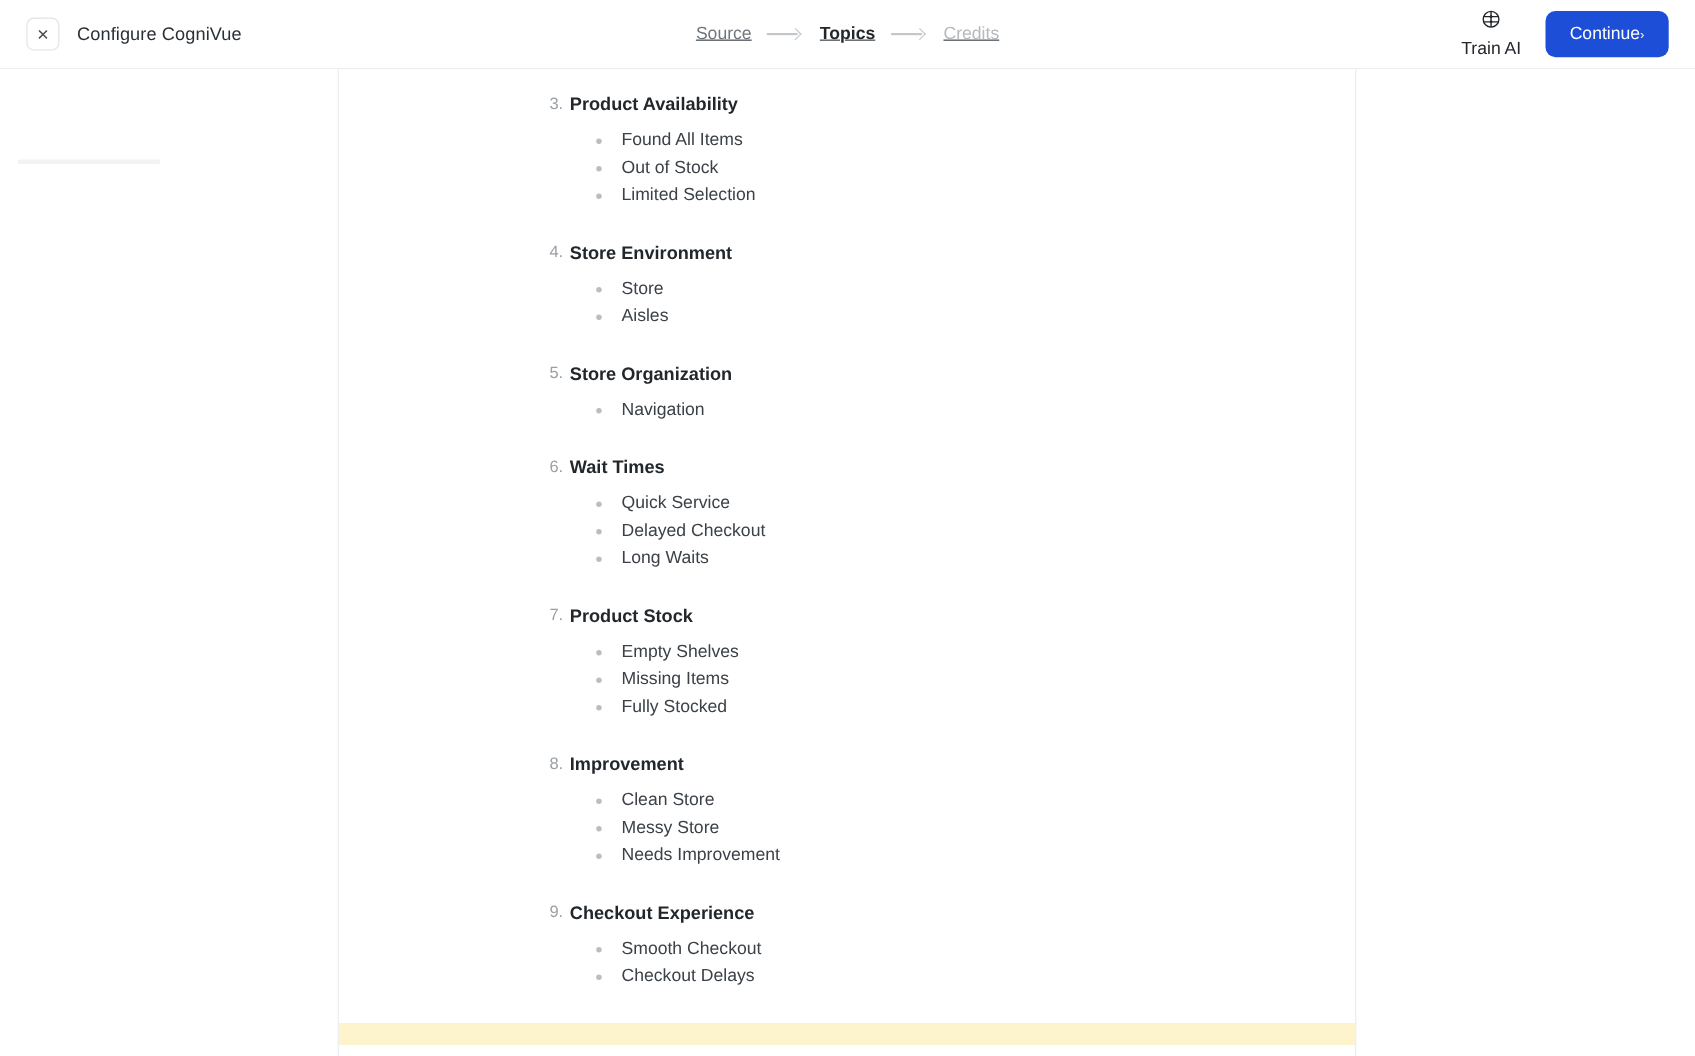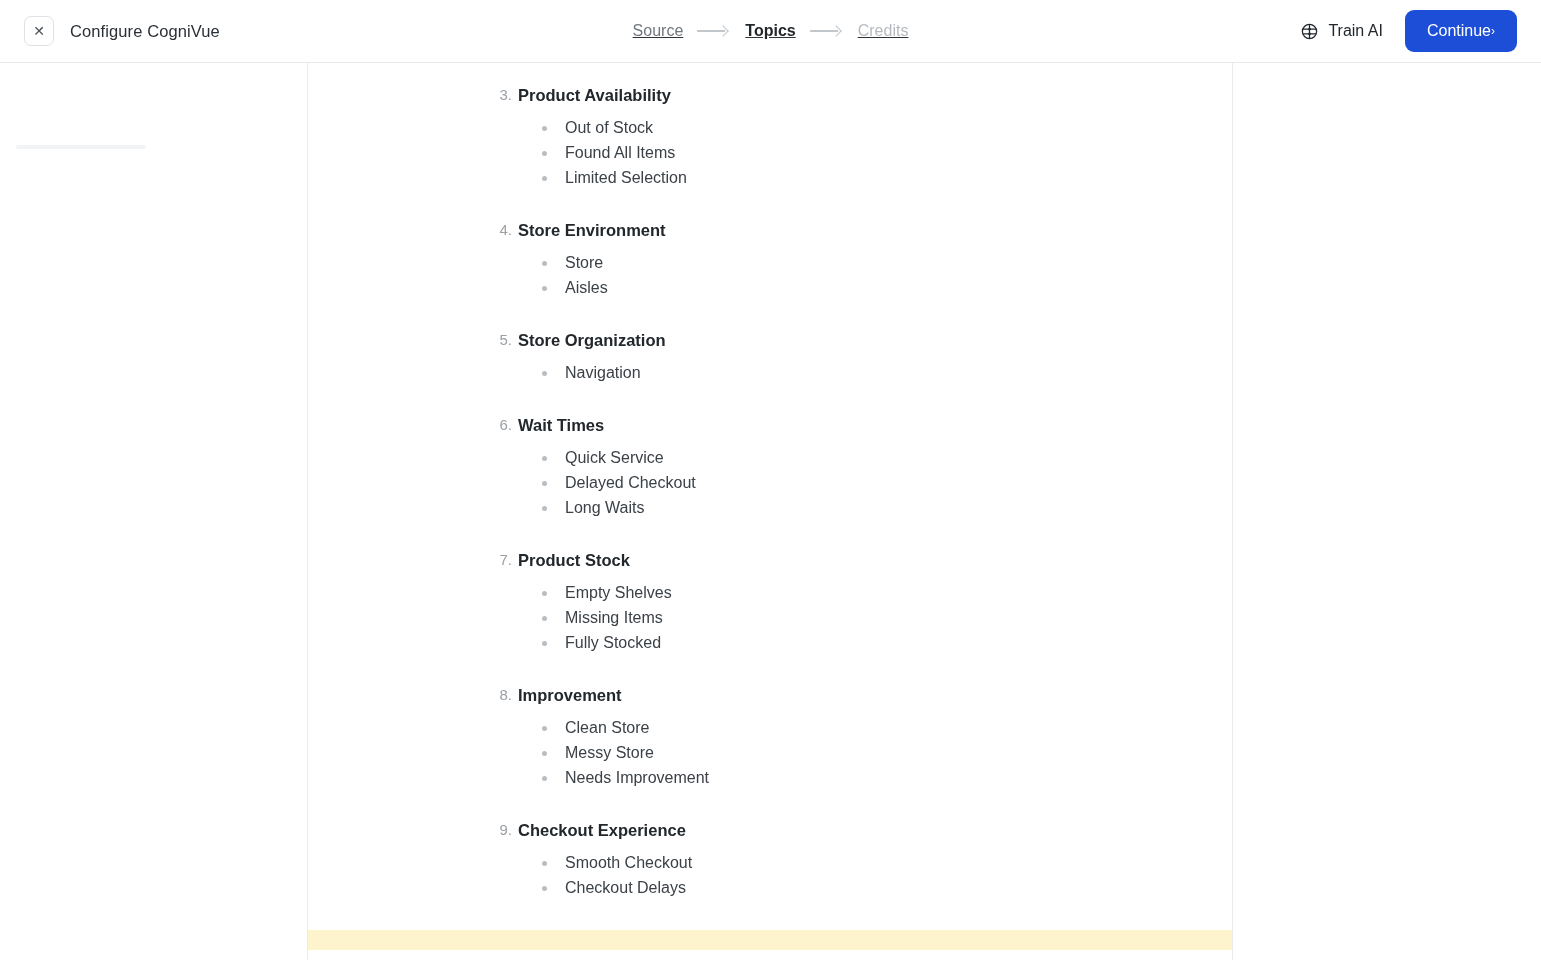--- a/index.html
+++ b/index.html
@@ -93,20 +93,21 @@
     gap: 22px;
   }
   .train-ai {
     display: flex;
     align-items: center;
     gap: 9px;
     font-size: 16px;
     color: #22272c;
     cursor: pointer;
     white-space: nowrap;
+    flex-direction: column;
   }
   .train-ai svg { display: block; }
   .continue-btn {
     background: #1d4ed8;
     color: #ffffff;
     border: none;
     border-radius: 9px;
     height: 42px;
     padding: 0 22px;
     font-size: 16px;
@@ -258,22 +259,22 @@
     <div class="ghost-line"></div>
   </div>
 
   <div class="col-center">
     <div class="topics">
 
       <div class="topic">
         <span class="topic-index">3.</span>
         <div class="topic-title">Product Availability</div>
         <ul class="subtopics">
+          <li class="subtopic">Found All Items</li>
           <li class="subtopic">Out of Stock</li>
-          <li class="subtopic">Found All Items</li>
           <li class="subtopic">Limited Selection</li>
         </ul>
       </div>
 
       <div class="topic">
         <span class="topic-index">4.</span>
         <div class="topic-title">Store Environment</div>
         <ul class="subtopics">
           <li class="subtopic">Store</li>
           <li class="subtopic">Aisles</li>

